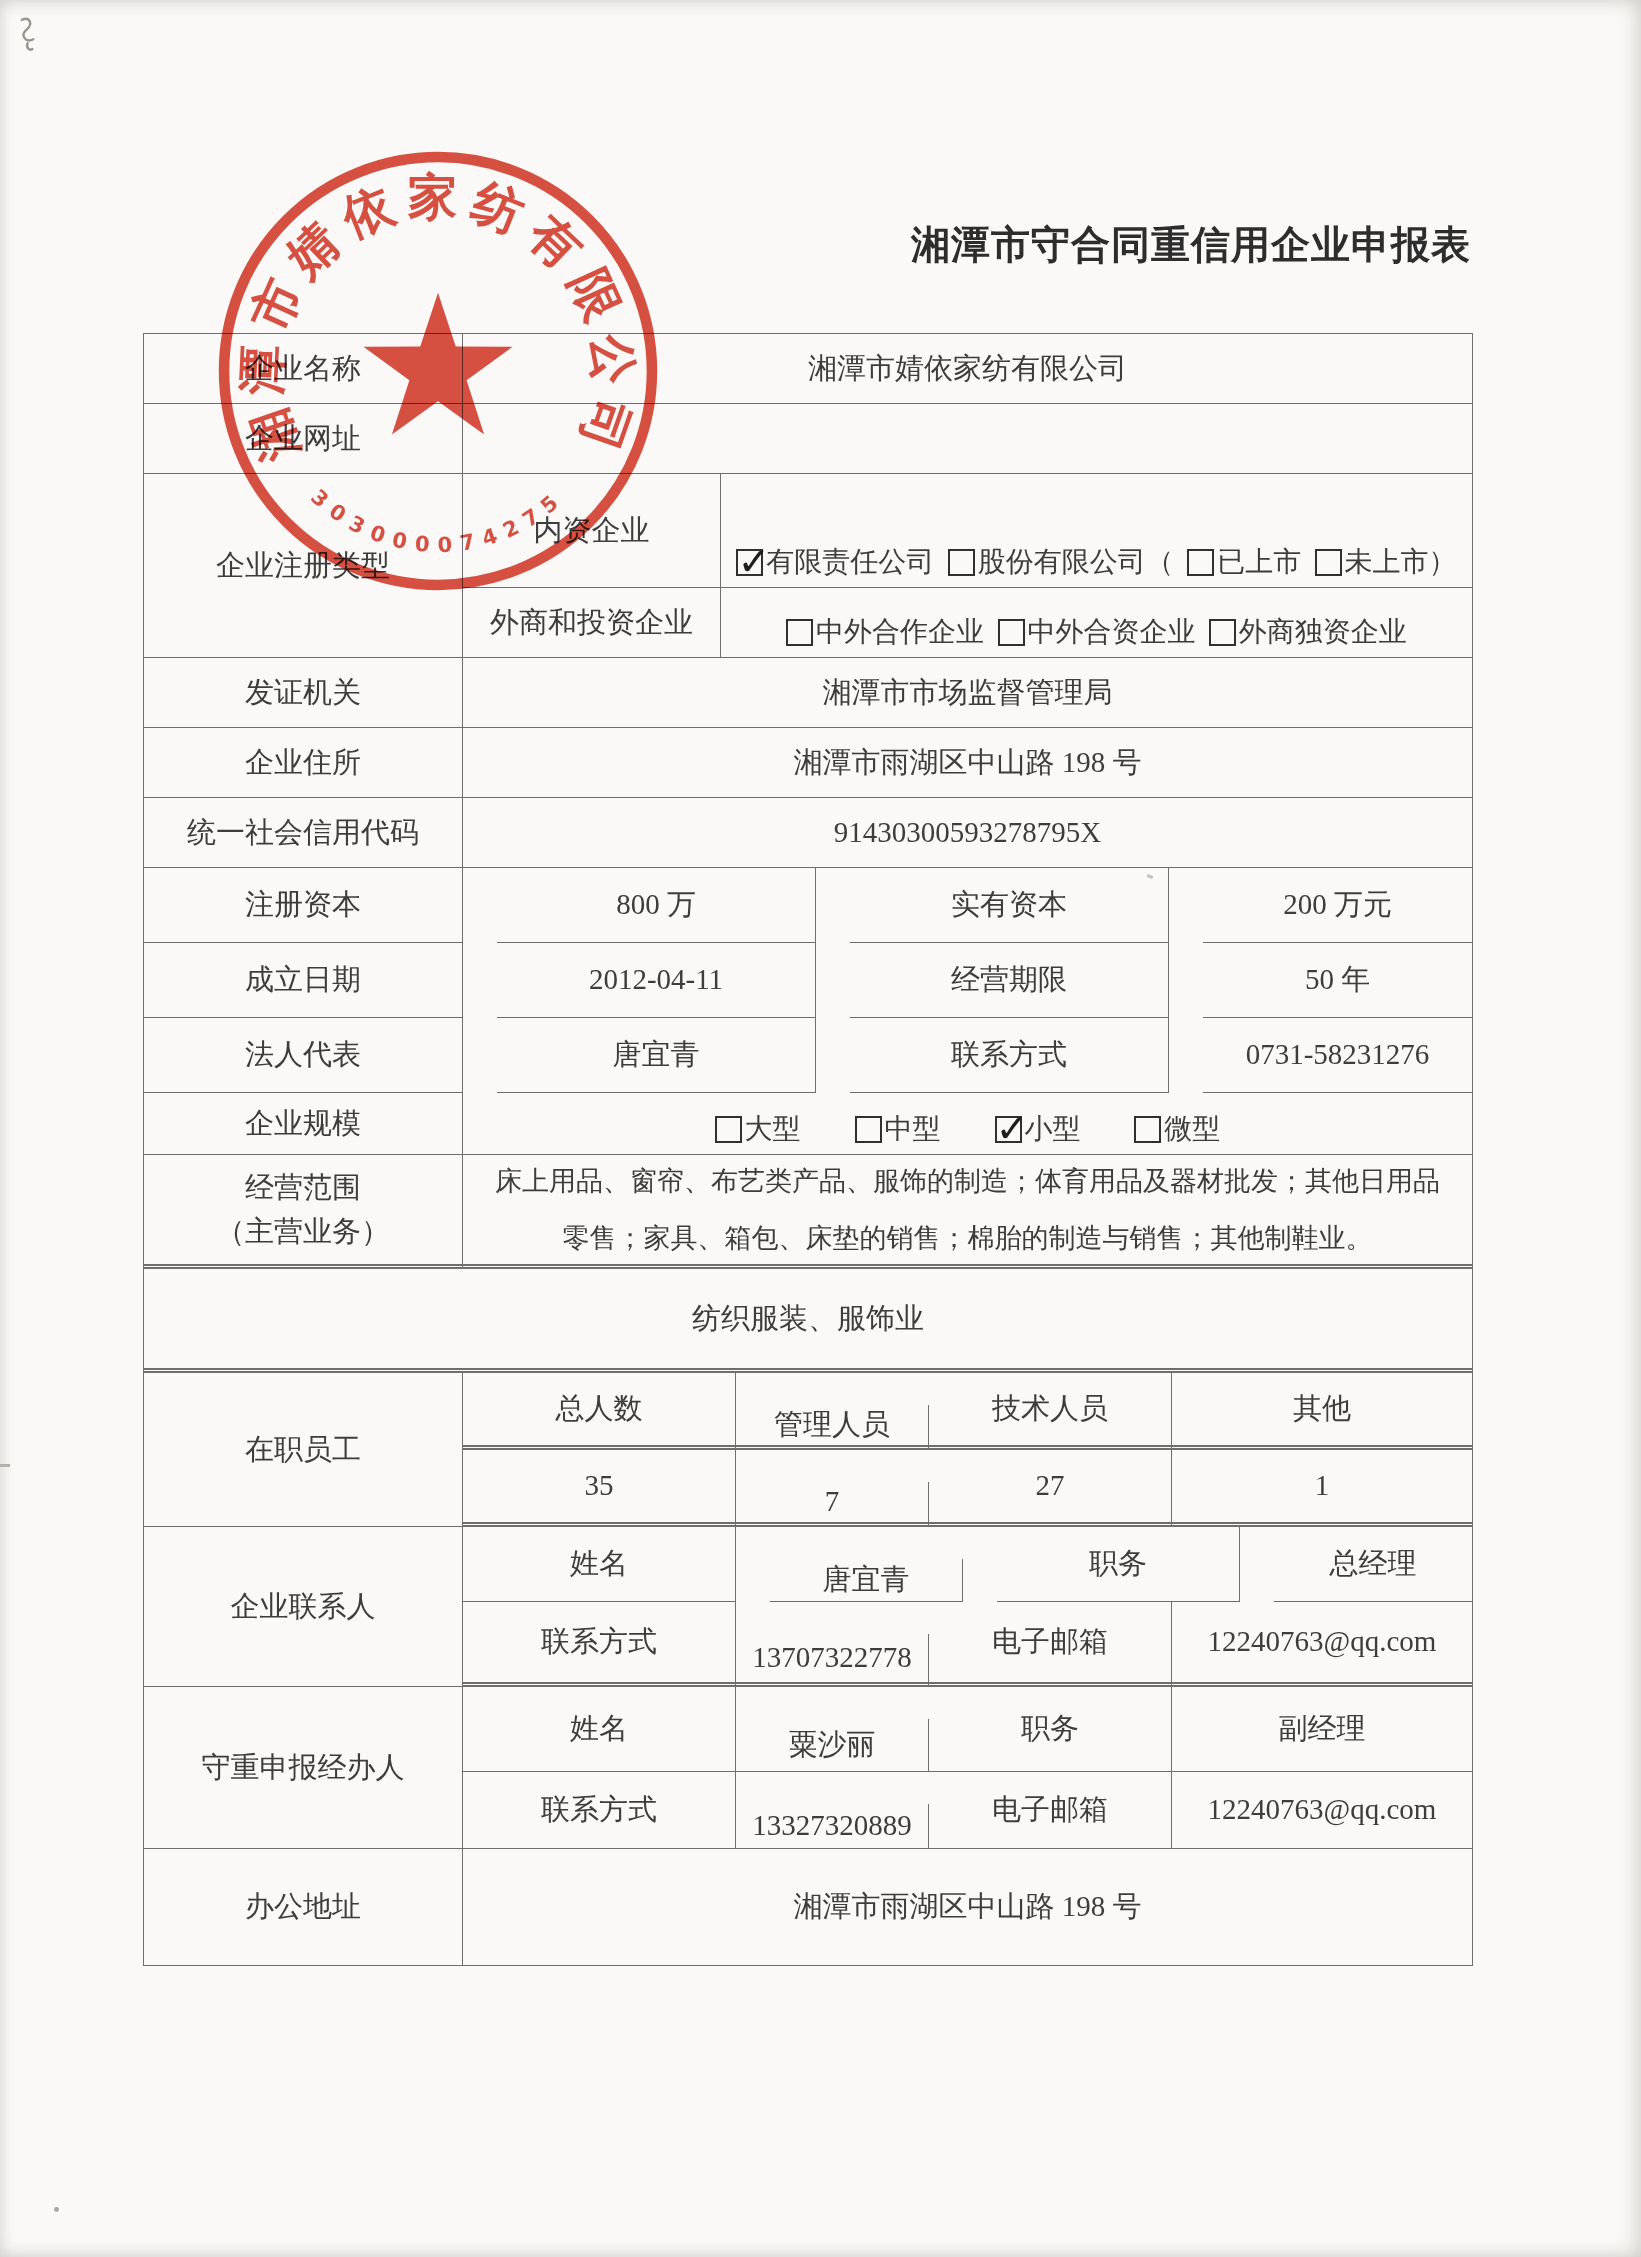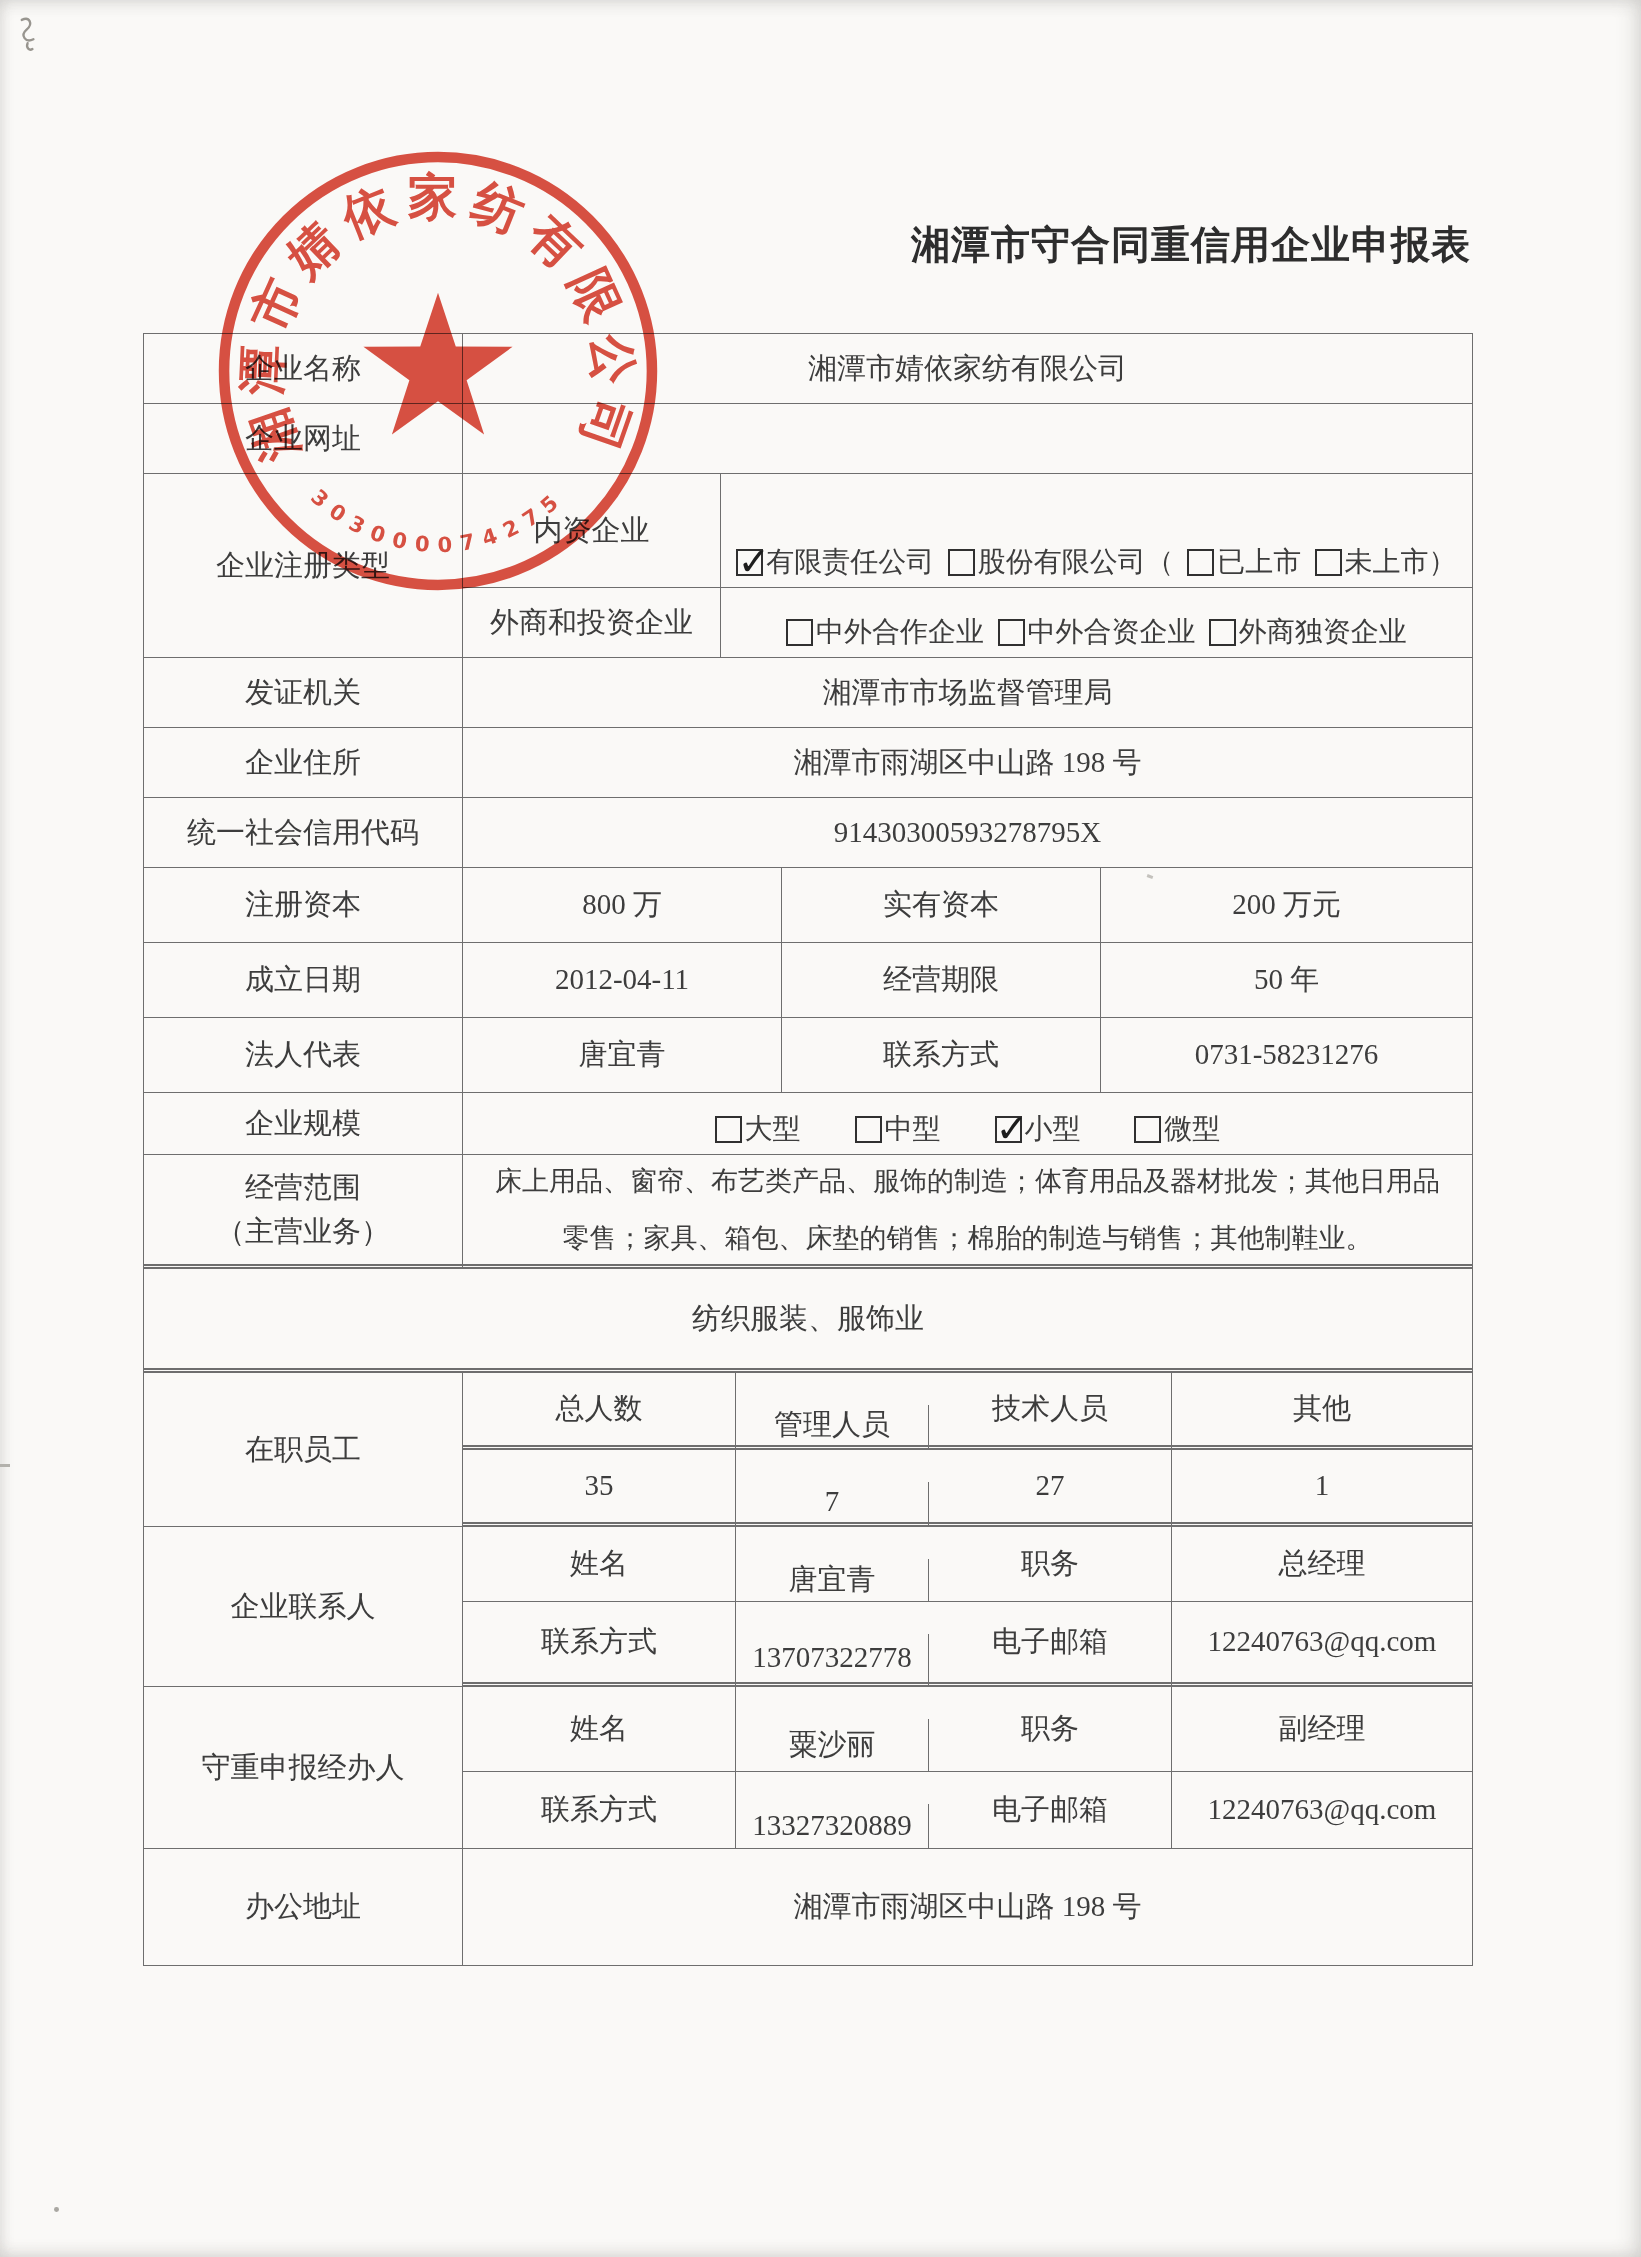--- a/index.html
+++ b/index.html
@@ -30,21 +30,21 @@
   .rright{flex:1;display:flex;flex-direction:column;min-width:0;}
   .rgroup>.glabel{border-right:1.9px solid #6e6e6e;border-bottom:1.9px solid #6e6e6e;}
   .dbl>.cell{border-bottom:5.8px double #6e6e6e;}
   .w-label{width:319px;flex:none;}
   .w-sub{width:258px;flex:none;}
   .w330{width:319px;flex:none;}
   .wc1{width:273px;flex:none;}
   .wc2{width:193px;flex:none;margin-top:32px;}
   .wc3{width:243px;flex:none;}
   .grow{flex:1;min-width:0;}
-  .h72{height:70px;} .h78{height:75px;} .h64{height:62px;} .h80{height:77px;}
+  .h72{height:70px;} .h78{height:75px;gap:34px;} .h64{height:62px;} .h80{height:77px;}
   .h88{height:85px;} .h108{height:104px;} .h118{height:114px;} .h120{height:116px;}
   .scope-cell{font-size:27px;line-height:2.1;padding:0 15.4px;}
   
   .cbline{display:flex;justify-content:center;align-items:center;gap:13.5px;width:100%;font-size:28px;}
   .boxcell{flex-direction:column;justify-content:flex-end;padding:3.9px 0;}
   .cb{display:inline-flex;align-items:center;position:relative;white-space:nowrap;}
   .cb .box{
     width:23px;height:23px;border:2.9px solid #303030;display:inline-block;
     margin-right:2.9px;position:relative;flex:none;background:transparent;
   }

